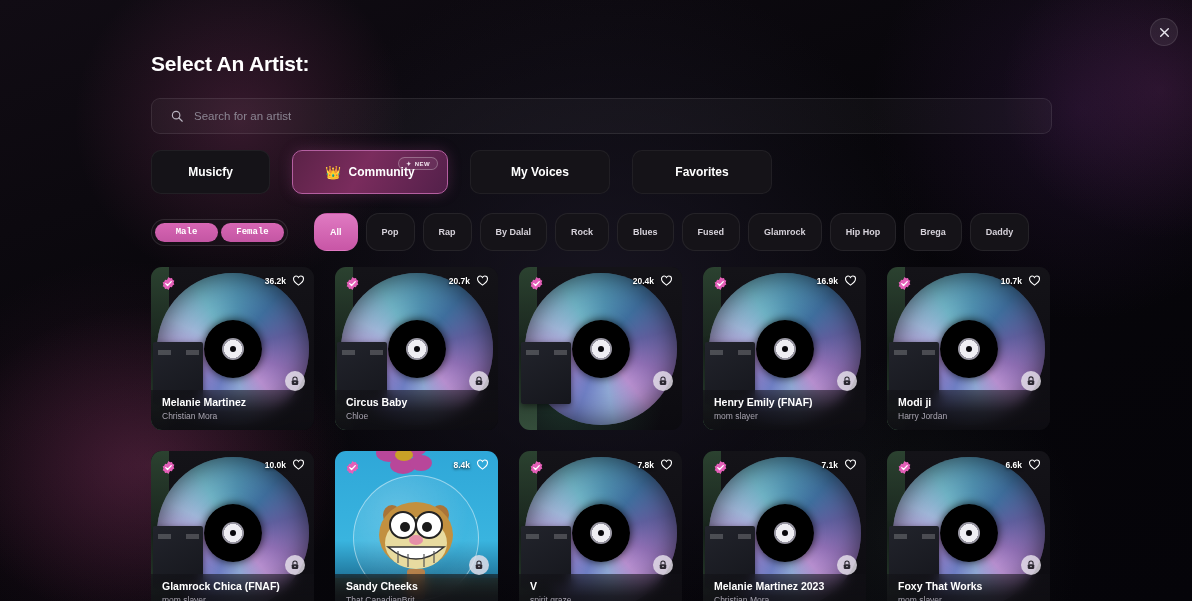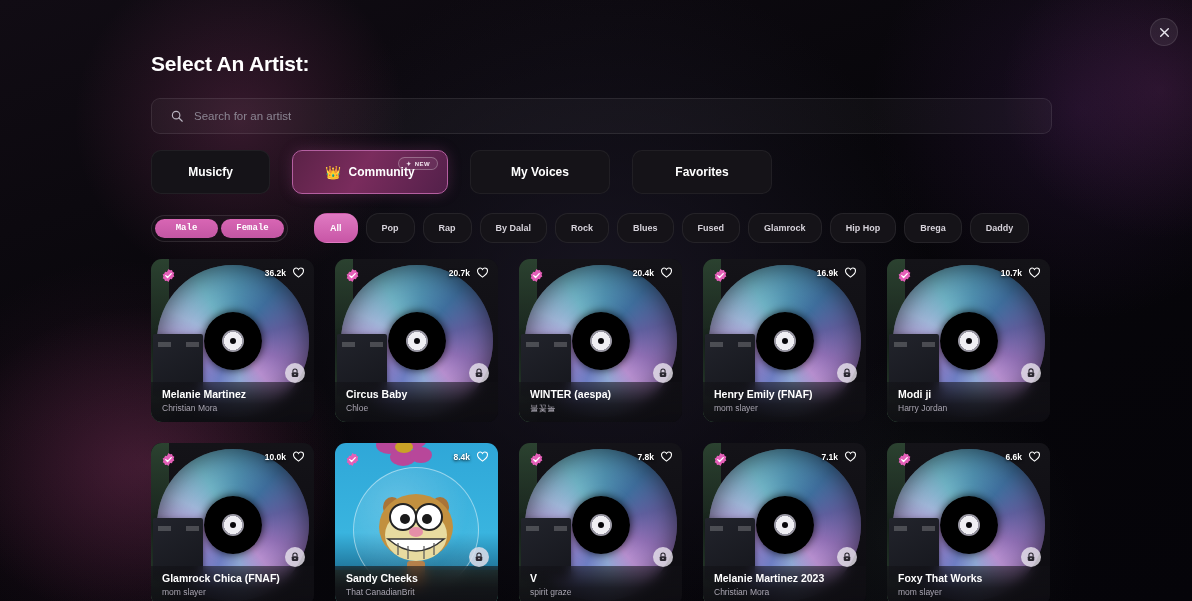--- a/index.html
+++ b/index.html
@@ -101,21 +101,21 @@
     font-family: Liberation Mono, monospace;
   }
   .gchip {
     width: 63px; height: 19px; border-radius: 13px;
     background: linear-gradient(180deg, #d866b4 0%, #c356a3 100%);
     color: #ffffff; font-size: 9px; font-weight: bold;
     display: flex; align-items: center; justify-content: center;
     cursor: pointer;
   }
   .chip {
-    height: 30px; border-radius: 13px; padding: 0 15px;
+    height: 38px; border-radius: 13px; padding: 0 15px;
     background: #151318; border: 1px solid rgba(255,255,255,0.07);
     color: #d6d2da; font-size: 9px; font-weight: bold;
     display: flex; align-items: center; justify-content: center;
     cursor: pointer; white-space: nowrap;
   }
   .chip.active {
     background: linear-gradient(180deg, #e07ac2 0%, #c856a6 100%);
     border-color: transparent; color: #ffffff;
     min-width: 42px;
   }
@@ -407,24 +407,20 @@
         <path d="M12 20.5 C12 20.5 2.8 14.6 2.8 8.9 C2.8 5.9 5.1 3.8 7.8 3.8 C9.7 3.8 11.2 4.9 12 6.3 C12.8 4.9 14.3 3.8 16.2 3.8 C18.9 3.8 21.2 5.9 21.2 8.9 C21.2 14.6 12 20.5 12 20.5 Z" fill="none" stroke="#ffffff" stroke-width="2"></path>
       </svg>
     </div>
     <div class="lock">
       <svg viewBox="0 0 24 24">
         <path d="M7 10 V7.2 A5 5 0 0 1 17 7.2 V10" fill="none" stroke="#2a2730" stroke-width="2.6"></path>
         <rect x="4.2" y="10" width="15.6" height="11.4" rx="2.6" fill="#2a2730"></rect>
         <circle cx="12" cy="15.4" r="1.7" fill="#e6e2ec"></circle>
       </svg>
     </div>
-    <div class="card-footer">
-      <div class="card-title">WINTER (aespa)</div>
-      <div class="card-sub">불꽃놀</div>
-    </div>
         </div>
         <div class="card">
     <div class="art">
       <div class="art-bg"></div>
       <div class="greenstrip"></div>
       <div class="disc"></div>
       <div class="disc-center"></div>
       <div class="disc-hole"></div>
       <div class="sleeve">
         <div class="l1"></div>

